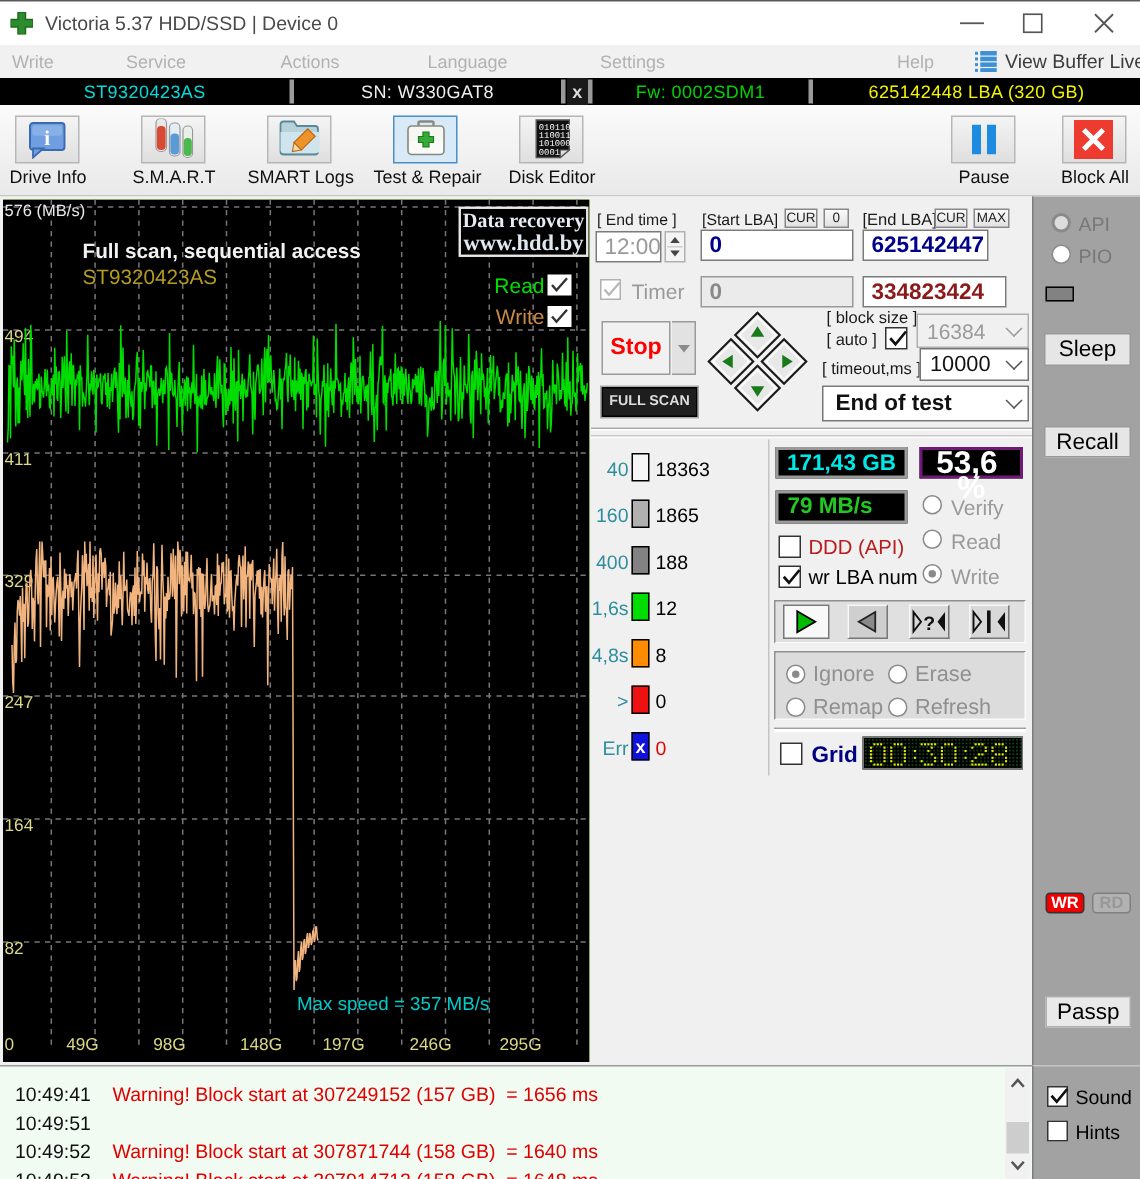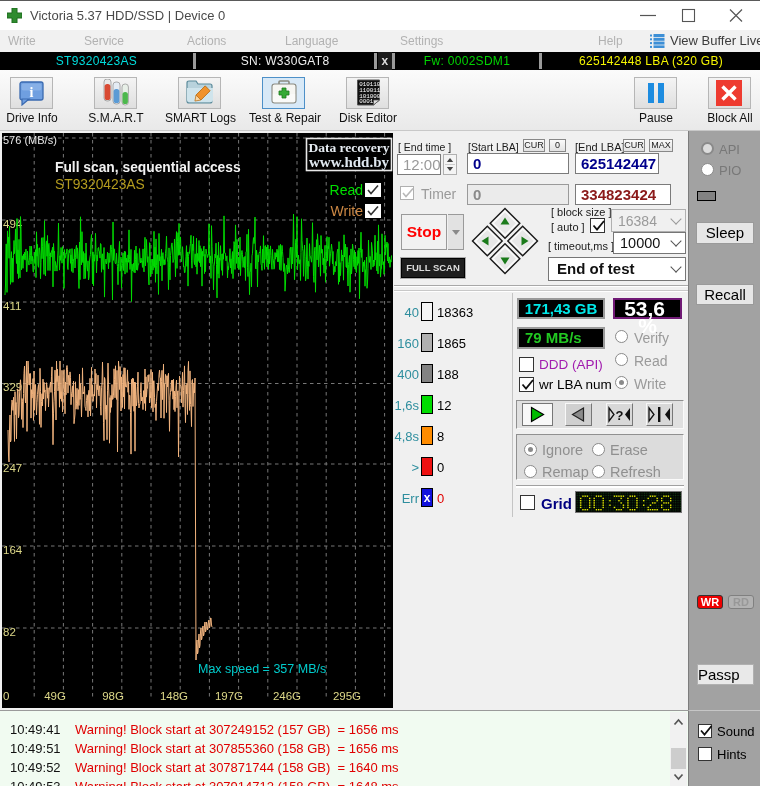--- a/index.html
+++ b/index.html
@@ -309,21 +309,21 @@
     <div style="position:absolute;left:219px;top:167px;width:69px;height:21px;background:#000;border:2px solid #701a75;text-align:center;line-height:17px;font-size:21px;font-weight:bold;color:#fff">53,6&nbsp; %</div>
     <div style="position:absolute;left:123px;top:196px;width:88px;height:22px;background:#000;border:2px solid #9a9a9a;line-height:18px;font-size:15px;font-weight:bold;color:#22c822;padding-left:6px">79 MB/s</div>
     <div class="radio" style="left:221px;top:199px;width:13px;height:13px"></div>
     <div class="lbl" style="left:240px;top:199px;font-size:14px;color:#9a9a9a">Verify</div>
     <div class="radio" style="left:221px;top:222px;width:13px;height:13px"></div>
     <div class="lbl" style="left:240px;top:222px;font-size:14px;color:#9a9a9a">Read</div>
     <div class="radio" style="left:221px;top:245px;width:13px;height:13px"></div>
     <div style="position:absolute;left:225px;top:249px;width:5px;height:5px;border-radius:50%;background:#8a8a8a"></div>
     <div class="lbl" style="left:240px;top:245px;font-size:14px;color:#9a9a9a">Write</div>
     <div class="cb" style="left:125px;top:226px;width:15px;height:15px"></div>
-    <div class="lbl" style="left:145px;top:226px;font-size:13.5px;color:#a21caf">DDD (API)</div>
+    <div class="lbl" style="left:145px;top:226px;font-size:13.5px;color:#b91c1c">DDD (API)</div>
     <div class="cb" style="left:125px;top:246px;width:15px;height:15px">
         <svg width="17" height="18">
           <path d="M3.5 8.5 l3.5 4 l7 -8.5" stroke="#111" stroke-width="1.8" fill="none"></path>
         </svg>
       </div>
     <div class="lbl" style="left:145px;top:246px;font-size:13.5px;color:#000">wr LBA num</div>
     <div style="position:absolute;left:122px;top:269px;width:168px;height:29px;background:#e0e0e0;border:1px solid;border-color:#909090 #fafafa #fafafa #909090"></div>
     <div style="position:absolute;left:128px;top:272px;width:31px;height:23px;background:#f8f8f8;border:1px solid #777"></div>
     <svg style="position:absolute;left:128px;top:272px" width="31" height="23">
         <path d="M9.5 4.5 l12 7 l-12 7 z" fill="#00bb00" stroke="#000" stroke-width="1.2"></path>
@@ -471,32 +471,31 @@
   <div id="rightpanel">
     <div class="radio" style="left:12px;top:11px;width:13px;height:13px;border:2px solid #8a8a8a;background:#dcdcdc"></div>
     <div class="lbl" style="left:30px;top:11px;font-size:13px;color:#787878">API</div>
     <div class="radio" style="left:12px;top:32px;width:13px;height:13px"></div>
     <div class="lbl" style="left:30px;top:32px;font-size:13px;color:#787878">PIO</div>
     <div style="position:absolute;left:8px;top:60px;width:19px;height:10px;background:#828282;border:1px solid #000"></div>
     <div style="position:absolute;left:7px;top:91px;width:58px;height:22px;background:#e6e6e6;border:1px solid #9a9a9a;text-align:center;line-height:20px;font-size:15px;color:#000">Sleep</div>
     <div style="position:absolute;left:7px;top:153px;width:58px;height:21px;background:#e6e6e6;border:1px solid #9a9a9a;text-align:center;line-height:19px;font-size:15px;color:#000">Recall</div>
     <div style="position:absolute;left:8px;top:464px;width:26px;height:14px;background:#ee0000;border:1px solid #333;border-radius:3px;text-align:center;line-height:12px;font-size:11px;font-weight:bold;color:#fff">WR</div>
     <div style="position:absolute;left:39px;top:464px;width:26px;height:14px;background:#b2b2b2;border:1px solid #808080;border-radius:3px;text-align:center;line-height:12px;font-size:11px;font-weight:bold;color:#989898">RD</div>
-    <div style="position:absolute;left:8px;top:533px;width:57px;height:21px;background:#e9e9e9;border:1px solid #b0b0b0;line-height:19px;font-size:15px;color:#000">Passp</div>
+    <div style="position:absolute;left:8px;top:533px;width:57px;height:21px;background:#e9e9e9;border:1px solid #b0b0b0;text-align:center;line-height:19px;font-size:15px;color:#000">Passp</div>
   </div>
 </div>
 
 <div class="abs" id="logarea">
   <div class="logrow" style="top:9px">
       <span class="logtime">10:49:41</span>
       <span class="logmsg">Warning! Block start at 307249152 (157 GB)&nbsp;&nbsp;= 1656 ms</span>
     </div>
   <div class="logrow" style="top:28px">
       <span class="logtime">10:49:51</span>
-      <span class="logmsg">Warning! Block start at 307855360 (158 GB)&nbsp;&nbsp;= 1656 ms</span>
     </div>
   <div class="logrow" style="top:47px">
       <span class="logtime">10:49:52</span>
       <span class="logmsg">Warning! Block start at 307871744 (158 GB)&nbsp;&nbsp;= 1640 ms</span>
     </div>
   <div class="logrow" style="top:66px">
       <span class="logtime">10:49:53</span>
       <span class="logmsg">Warning! Block start at 307914712 (158 GB)&nbsp;&nbsp;= 1648 ms</span>
     </div>
   <div style="position:absolute;left:670px;top:1px;width:17px;height:75px;background:#f1f1f1">

